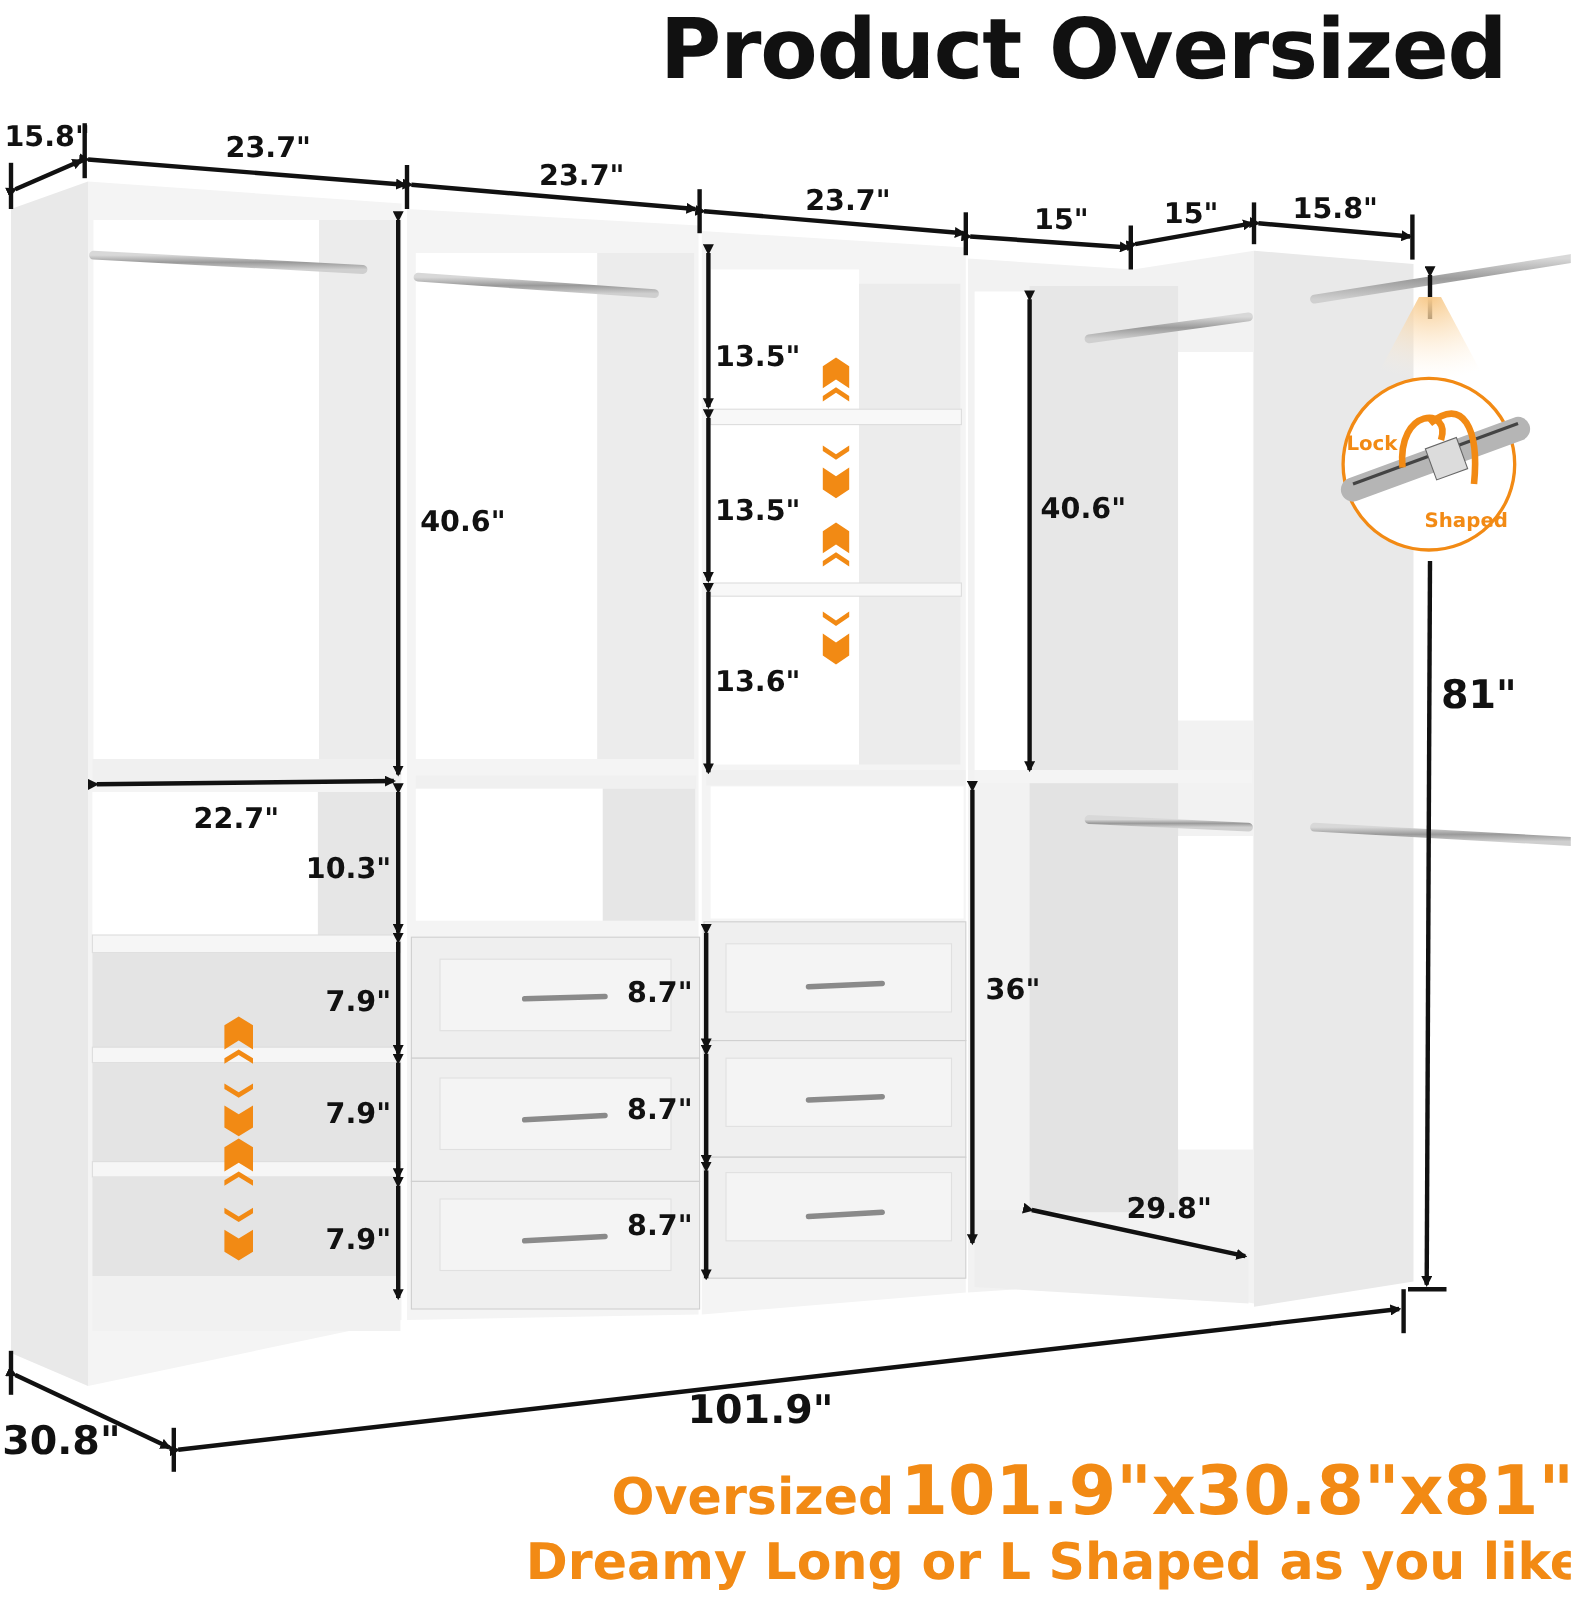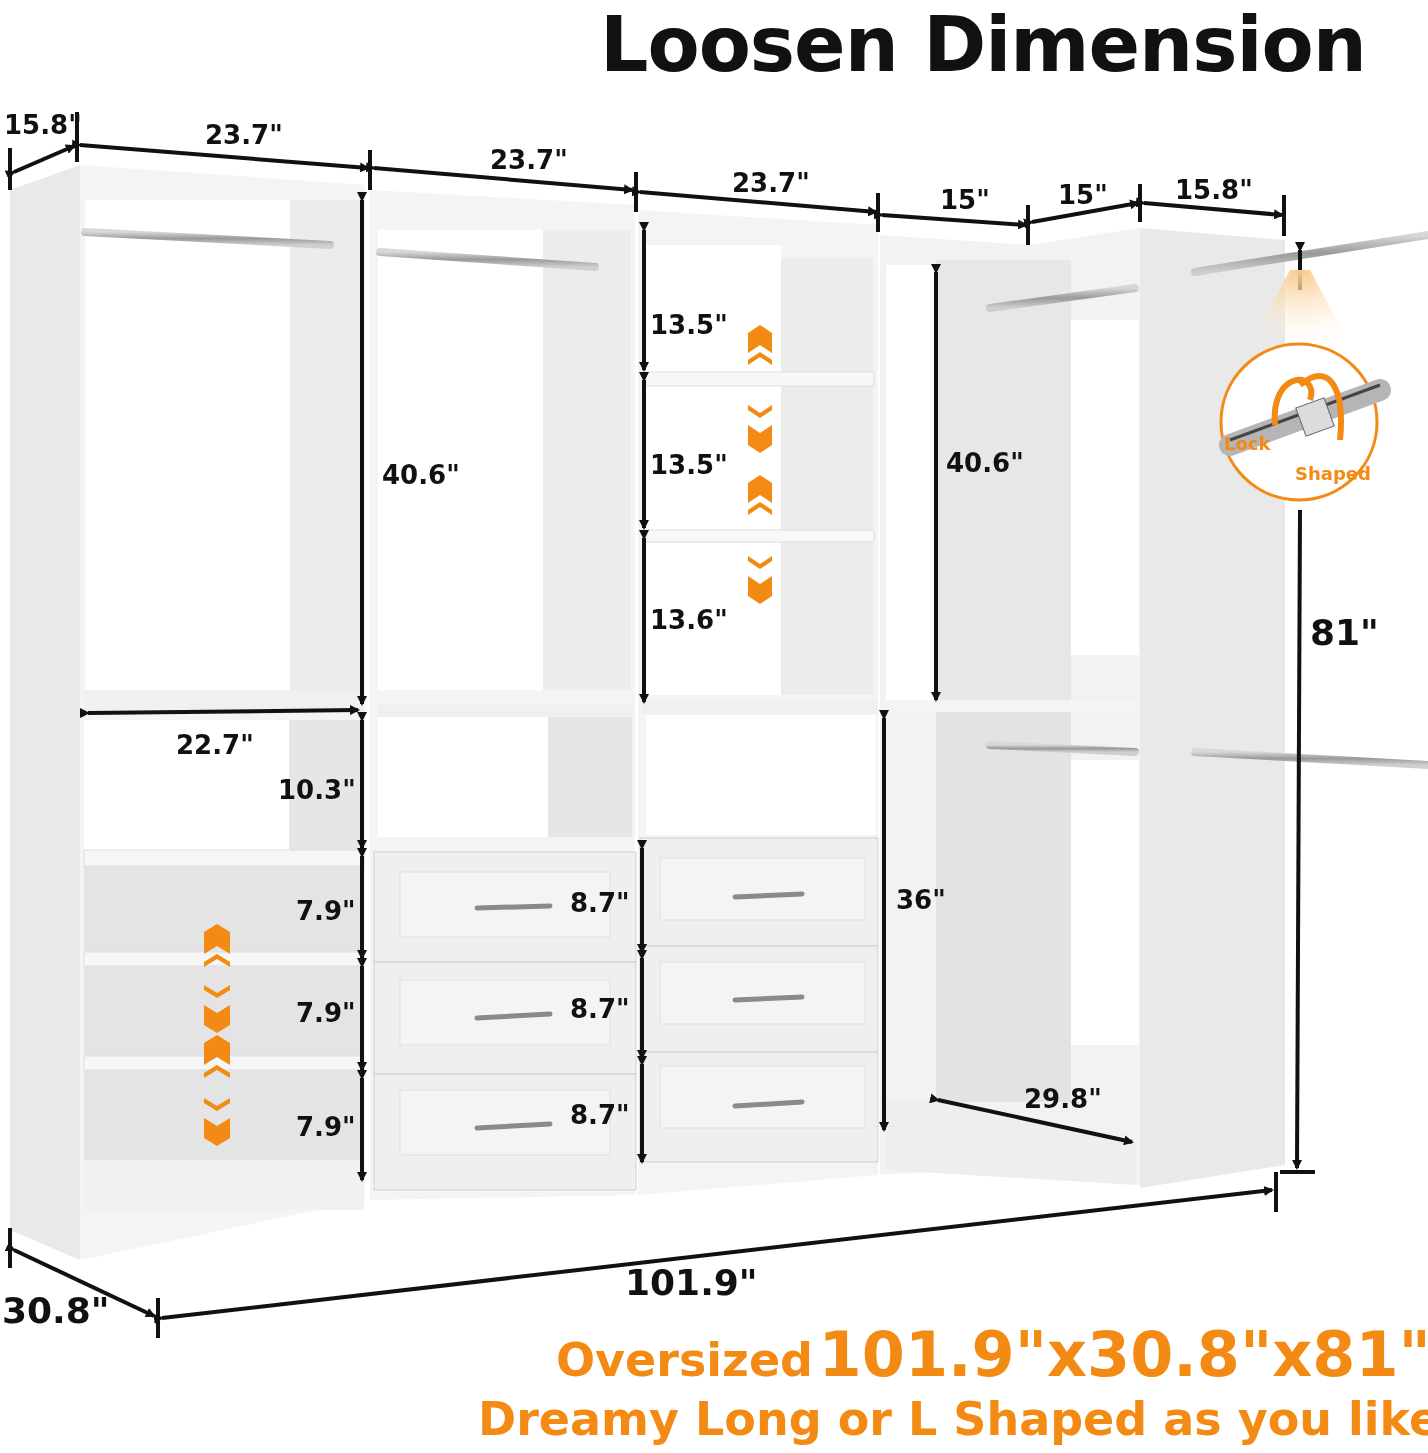--- a/index.html
+++ b/index.html
@@ -176,21 +176,21 @@
     <polygon points="1290,270 1310,270 1350,345 1250,345" fill="url(#glow)"></polygon>
     <circle cx="1299" cy="422" r="78" fill="#ffffff" stroke="#f28a14" stroke-width="3"></circle>
     <line x1="1230" y1="445" x2="1380" y2="390" stroke="#b5b5b5" stroke-width="22" stroke-linecap="round"></line>
     <line x1="1230" y1="440" x2="1380" y2="385" stroke="#444" stroke-width="3"></line>
     <rect x="1300" y="402" width="30" height="30" fill="#dcdcdc" stroke="#666" transform="rotate(-20 1315 417)"></rect>
     <path d="M1275,425 C1270,370 1320,370 1310,400" fill="none" stroke="#f28a14" stroke-width="6"></path>
     <path d="M1300,385 C1330,360 1345,390 1340,440" fill="none" stroke="#f28a14" stroke-width="6"></path>
   </g>
 </svg>
 
-<div class="title">Loosen Dimension</div>
+<div class="title">Product Oversized</div>
 
 <div class="lbl" style="left:4px;top:110px;">15.8"</div>
 <div class="lbl" style="left:205px;top:120px;">23.7"</div>
 <div class="lbl" style="left:490px;top:145px;">23.7"</div>
 <div class="lbl" style="left:732px;top:168px;">23.7"</div>
 <div class="lbl" style="left:940px;top:185px;">15"</div>
 <div class="lbl" style="left:1058px;top:180px;">15"</div>
 <div class="lbl" style="left:1175px;top:175px;">15.8"</div>
 
 <div class="lbl" style="left:382px;top:460px;">40.6"</div>
@@ -208,20 +208,20 @@
 <div class="lbl" style="left:570px;top:888px;">8.7"</div>
 <div class="lbl" style="left:570px;top:994px;">8.7"</div>
 <div class="lbl" style="left:570px;top:1100px;">8.7"</div>
 
 <div class="lbl" style="left:896px;top:885px;">36"</div>
 <div class="lbl" style="left:1024px;top:1084px;">29.8"</div>
 <div class="lbl big" style="left:1310px;top:612px;">81"</div>
 <div class="lbl big" style="left:625px;top:1262px;">101.9"</div>
 <div class="lbl big" style="left:2px;top:1290px;">30.8"</div>
 
-<div class="inset-lbl" style="left:1224px;top:393px;margin-top:40px;">Lock</div>
+<div class="inset-lbl" style="left:1224px;top:393px;">Lock</div>
 <div class="inset-lbl" style="left:1295px;top:463px;">Shaped</div>
 
 <div class="promo1">
   <span class="small">Oversized</span>
   <span class="large">101.9"x30.8"x81"</span>
 </div>
 <div class="promo2">Dreamy Long or L Shaped as you like.</div>
 
 </body></html>

